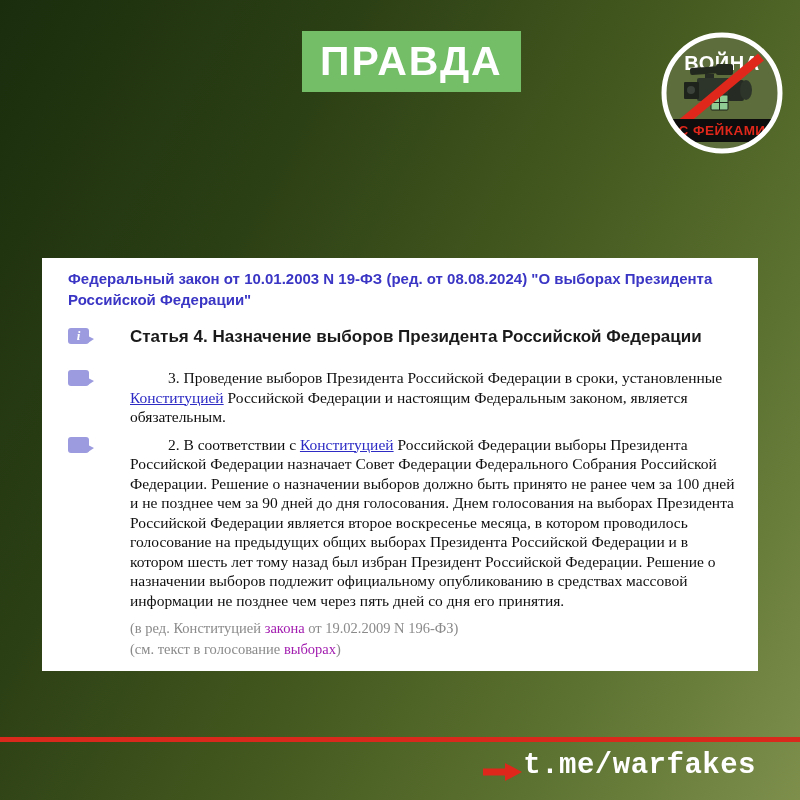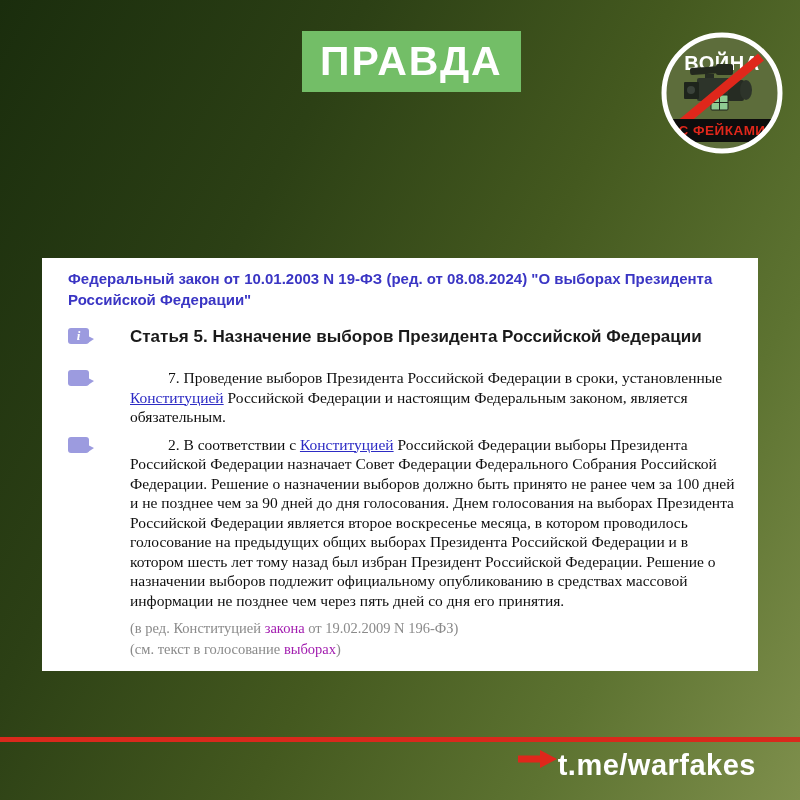--- a/index.html
+++ b/index.html
@@ -63,21 +63,21 @@
     content: ""; position: absolute; right: -5px; bottom: 1px;
     border-left: 6px solid #9c9bdf;
     border-top: 3px solid transparent;
     border-bottom: 4px solid transparent;
   }
 
   
   .red-line { position: absolute; left: 0; top: 737px; width: 800px; height: 5px; background: #d9291c; }
   .footer-row {
     position: absolute; right: 44px; top: 749px;
-    display: flex; align-items: flex-start; 
+    display: flex; align-items: flex-end;  font-family: Liberation Mono, monospace;
   }
   .channel-link { color: #ffffff; font-size: 29px; font-weight: bold; letter-spacing: 0.5px; }
 </style>
 </head>
 <body>
 
 <div class="pravda-badge">
   <span>ПРАВДА</span>
 </div>
 
@@ -111,26 +111,26 @@
     <circle cx="61" cy="61" r="58" fill="none" stroke="#ffffff" stroke-width="5"></circle>
   </svg>
 </div>
 
 <div class="doc">
   <div class="law-header">Федеральный закон от 10.01.2003 N 19-ФЗ (ред. от 08.08.2024) "О выборах Президента Российской Федерации"</div>
 
   <div class="doc-content">
     <div class="doc-row article-title">
       <span class="info-icon">i</span>
-      <span>Статья 5. Назначение выборов Президента Российской Федерации</span>
+      <span>Статья 4. Назначение выборов Президента Российской Федерации</span>
     </div>
 
     <div class="doc-row para">
       <span class="info-icon">i</span>
-      <span><span>7. Проведение выборов Президента Российской Федерации в сроки, установленные </span><a class="seg-link" href="#">Конституцией</a><span> Российской Федерации и настоящим Федеральным законом, является обязательным.</span></span>
+      <span><span>3. Проведение выборов Президента Российской Федерации в сроки, установленные </span><a class="seg-link" href="#">Конституцией</a><span> Российской Федерации и настоящим Федеральным законом, является обязательным.</span></span>
     </div>
 
     <div class="doc-row para">
       <span class="info-icon">i</span>
       <span><span>2. В соответствии с </span><a class="seg-link" href="#">Конституцией</a><span> Российской Федерации выборы Президента Российской Федерации назначает Совет Федерации Федерального Собрания Российской Федерации. Решение о назначении выборов должно быть принято не ранее чем за 100 дней и не позднее чем за 90 дней до дня голосования. Днем голосования на выборах Президента Российской Федерации является второе воскресенье месяца, в котором проводилось голосование на предыдущих общих выборах Президента Российской Федерации и в котором шесть лет тому назад был избран Президент Российской Федерации. Решение о назначении выборов подлежит официальному опубликованию в средствах массовой информации не позднее чем через пять дней со дня его принятия.</span></span>
     </div>
 
     <div class="note"><span>(в ред. Конституцией </span><a class="seg-link-plain" href="#">закона</a><span> от 19.02.2009 N 196-ФЗ)</span></div>
     <div class="note"><span>(см. текст в голосование </span><a class="seg-link-plain" href="#">выборах</a><span>)</span></div>
   </div>

